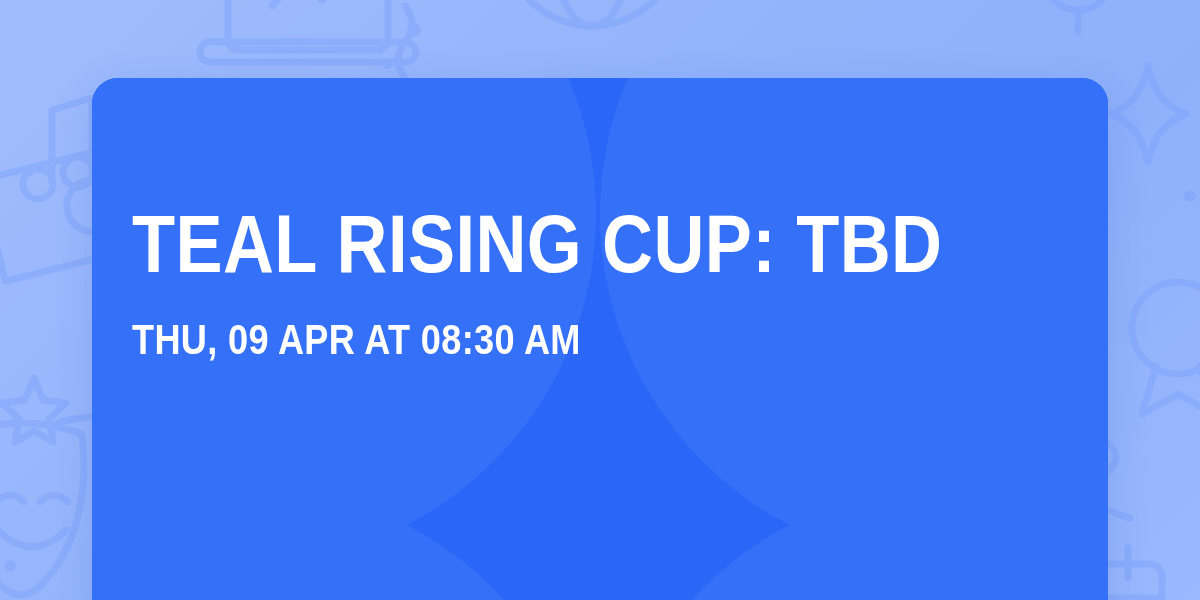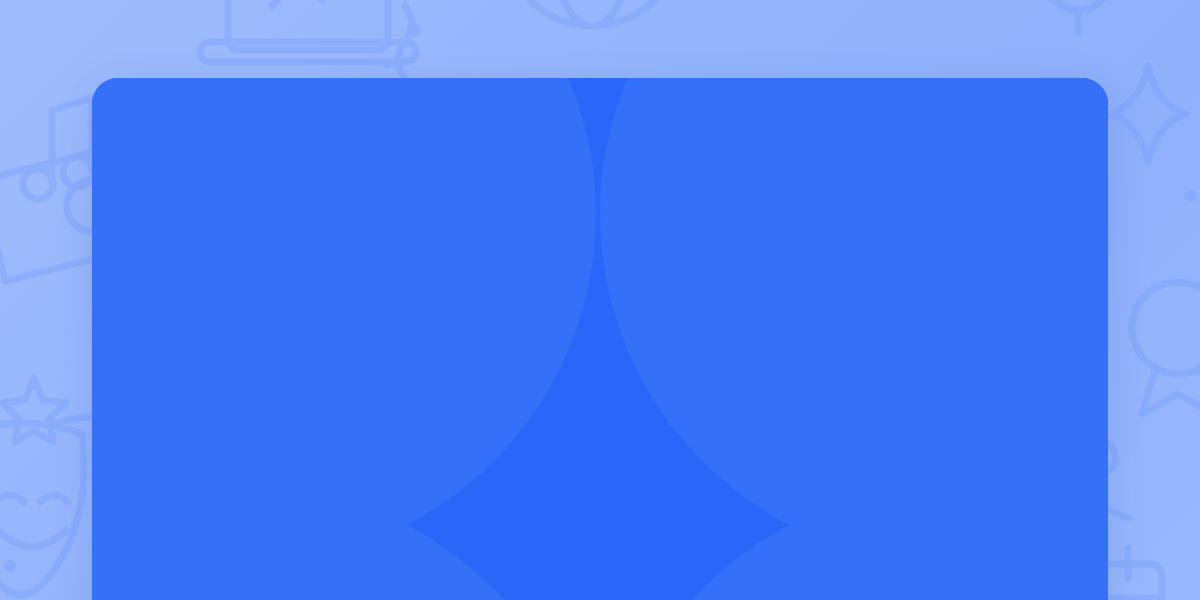--- a/index.html
+++ b/index.html
@@ -174,16 +174,21 @@
     </svg>
   </div>
 
   <div id="event-card">
 
     <div class="card-blob blob-tl"></div>
     <div class="card-blob blob-tr"></div>
     <div class="card-blob blob-bl"></div>
     <div class="card-blob blob-br"></div>
 
+    <div id="card-content">
+      <h1 id="event-title">TEAL RISING CUP: TBD</h1>
+
+      <div id="event-datetime">THU, 09 APR AT 08:30 AM</div>
+    </div>
 
   </div>
 
 </div>
 
 </body></html>

